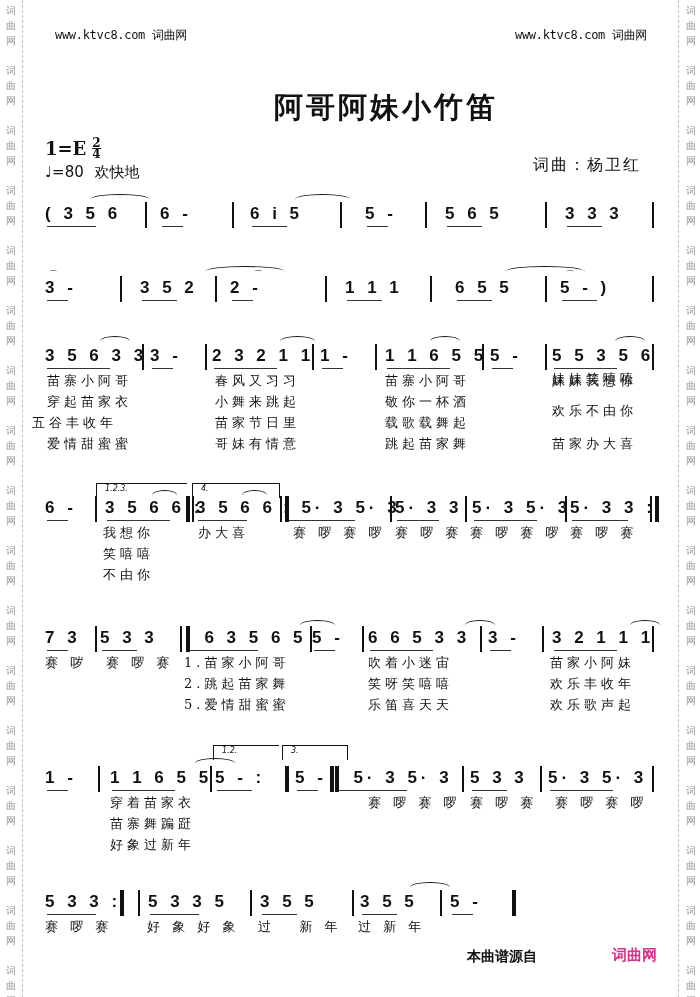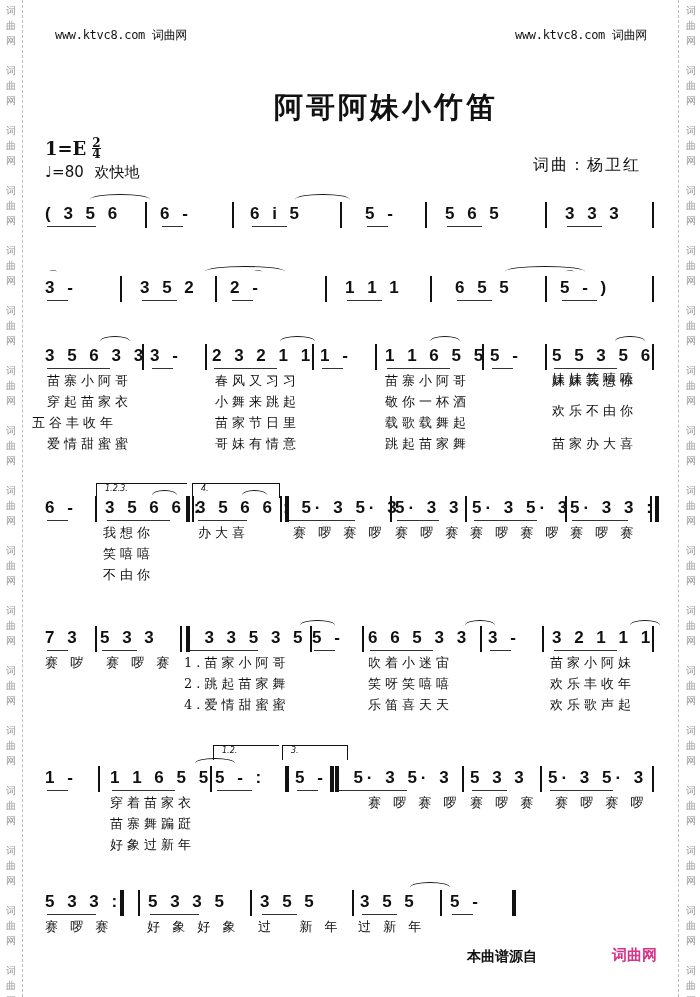--- a/index.html
+++ b/index.html
@@ -308,21 +308,21 @@
     <div class="bar" style="left: 192px; top: 496px;"></div>
     <div class="bar" style="left: 280px; top: 496px;"></div>
     <div class="bar" style="left: 390px; top: 496px;"></div>
     <div class="bar" style="left: 465px; top: 496px;"></div>
     <div class="bar" style="left: 565px; top: 496px;"></div>
     <div class="bar" style="left: 650px; top: 496px;"></div>
     <div class="notes" style="left: 45px; top: 628px; letter-spacing: 4px;">7 3</div>
     <div class="ul" style="left: 47px; top: 650px; width: 21px;"></div>
     <div class="notes" style="left: 100px; top: 628px; letter-spacing: 4px;">5 3 3</div>
     <div class="ul" style="left: 102px; top: 650px; width: 35px;"></div>
-    <div class="notes" style="left: 186px; top: 628px; letter-spacing: 4px;">: 3 3 5 3 5</div>
+    <div class="notes" style="left: 186px; top: 628px; letter-spacing: 4px;">: 6 3 5 6 5</div>
     <div class="ul" style="left: 188px; top: 650px; width: 70px;"></div>
     <div class="notes" style="left: 312px; top: 628px; letter-spacing: 4px;">5 -</div>
     <div class="ul" style="left: 314px; top: 650px; width: 21px;"></div>
     <div class="notes" style="left: 368px; top: 628px; letter-spacing: 4px;">6 6 5 3 3</div>
     <div class="ul" style="left: 370px; top: 650px; width: 63px;"></div>
     <div class="notes" style="left: 488px; top: 628px; letter-spacing: 4px;">3 -</div>
     <div class="ul" style="left: 490px; top: 650px; width: 21px;"></div>
     <div class="notes" style="left: 552px; top: 628px; letter-spacing: 4px;">3 2 1 1 1</div>
     <div class="ul" style="left: 554px; top: 650px; width: 63px;"></div>
     <div class="bar" style="left: 95px; top: 626px;"></div>
@@ -426,21 +426,21 @@
     <div class="lyr" style="left: 470px; top: 524px;">赛 啰 赛 啰</div>
     <div class="lyr" style="left: 570px; top: 524px;">赛 啰 赛</div>
     <div class="lyr" style="left: 45px; top: 654px;">赛 哕</div>
     <div class="lyr" style="left: 106px; top: 654px;">赛 啰 赛</div>
     <div class="lyr" style="left: 184px; top: 654px;">1.苗家小阿哥</div>
     <div class="lyr" style="left: 368px; top: 654px;">吹着小迷宙</div>
     <div class="lyr" style="left: 550px; top: 654px;">苗家小阿妹</div>
     <div class="lyr" style="left: 184px; top: 675px;">2.跳起苗家舞</div>
     <div class="lyr" style="left: 368px; top: 675px;">笑呀笑嘻嘻</div>
     <div class="lyr" style="left: 550px; top: 675px;">欢乐丰收年</div>
-    <div class="lyr" style="left: 184px; top: 696px;">4.爱情甜蜜蜜</div>
+    <div class="lyr" style="left: 184px; top: 696px;">5.爱情甜蜜蜜</div>
     <div class="lyr" style="left: 368px; top: 696px;">乐笛喜天天</div>
     <div class="lyr" style="left: 550px; top: 696px;">欢乐歌声起</div>
     <div class="volta" style="left: 213px; top: 745px; width: 65px;">
       <span>1.2.</span>
     </div>
     <div class="volta r" style="left: 282px; top: 745px; width: 64px;">
       <span>3.</span>
     </div>
     <div class="lyr" style="left: 110px; top: 794px;">穿着苗家衣</div>
     <div class="lyr" style="left: 110px; top: 815px;">苗寨舞蹁跹</div>

